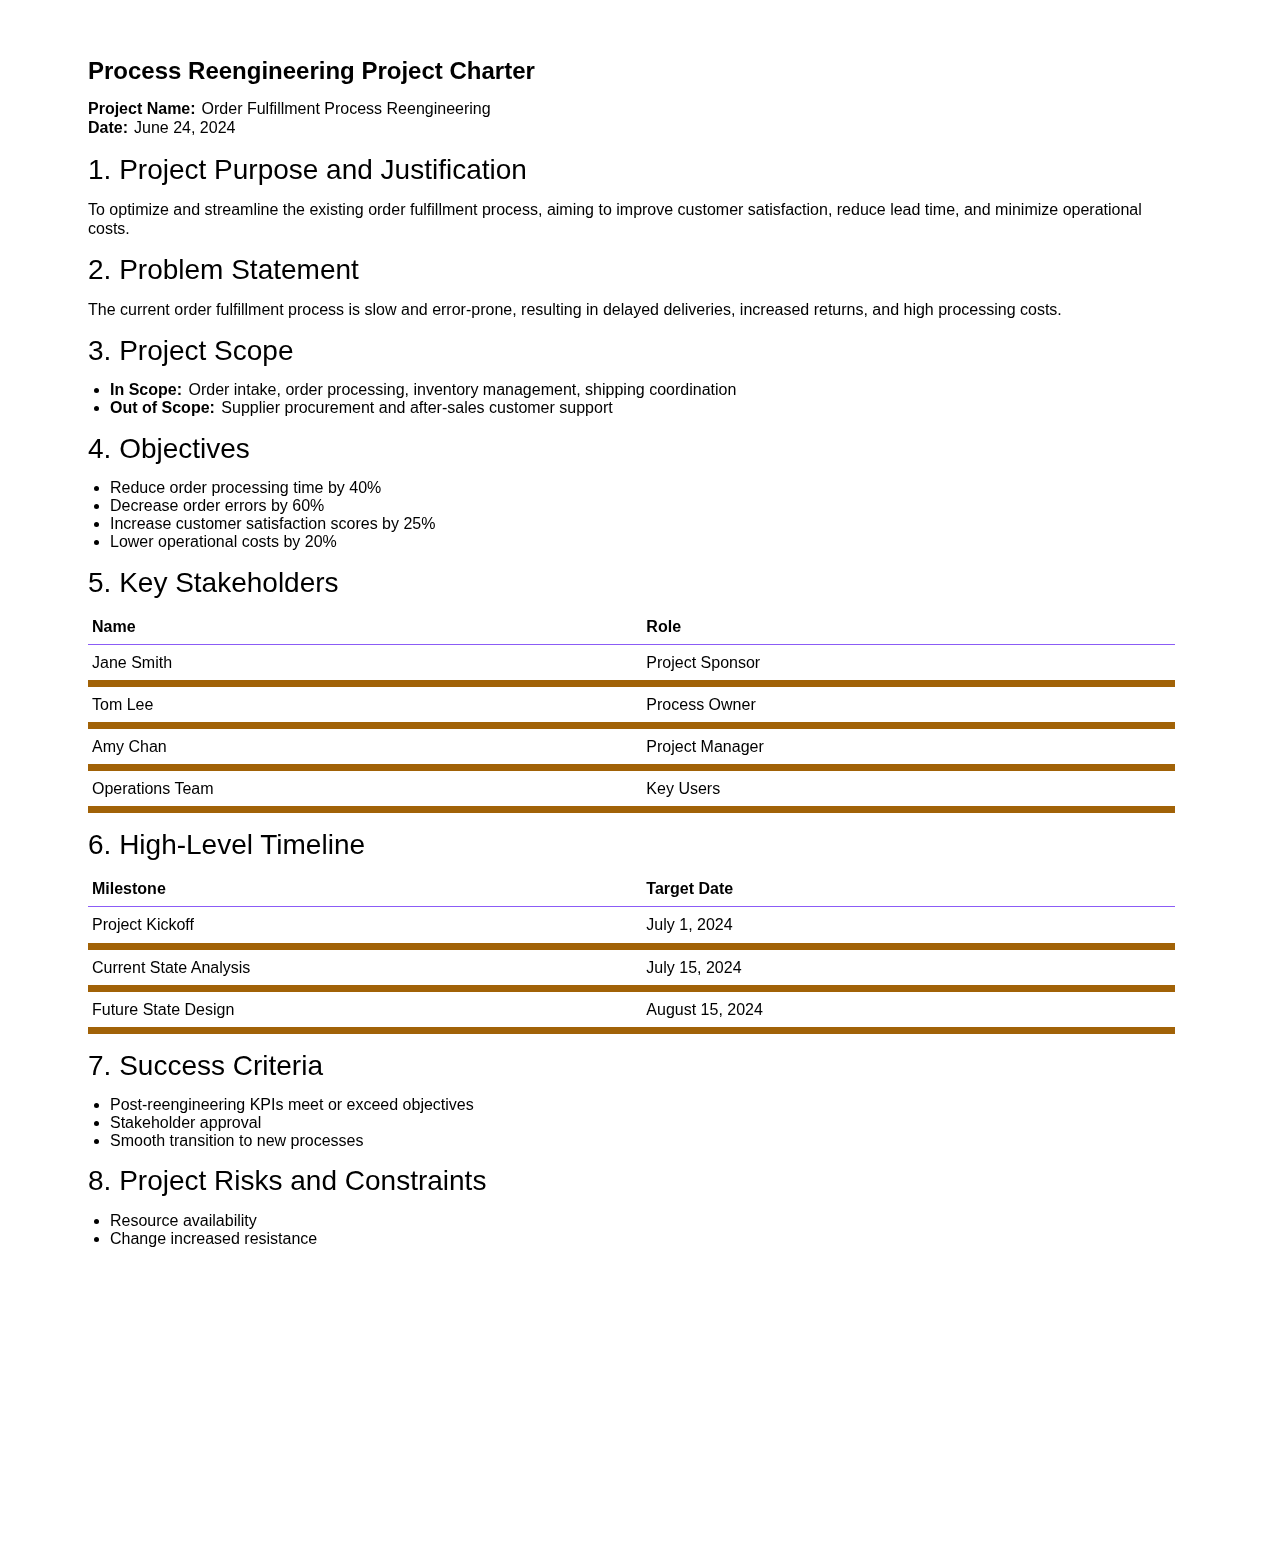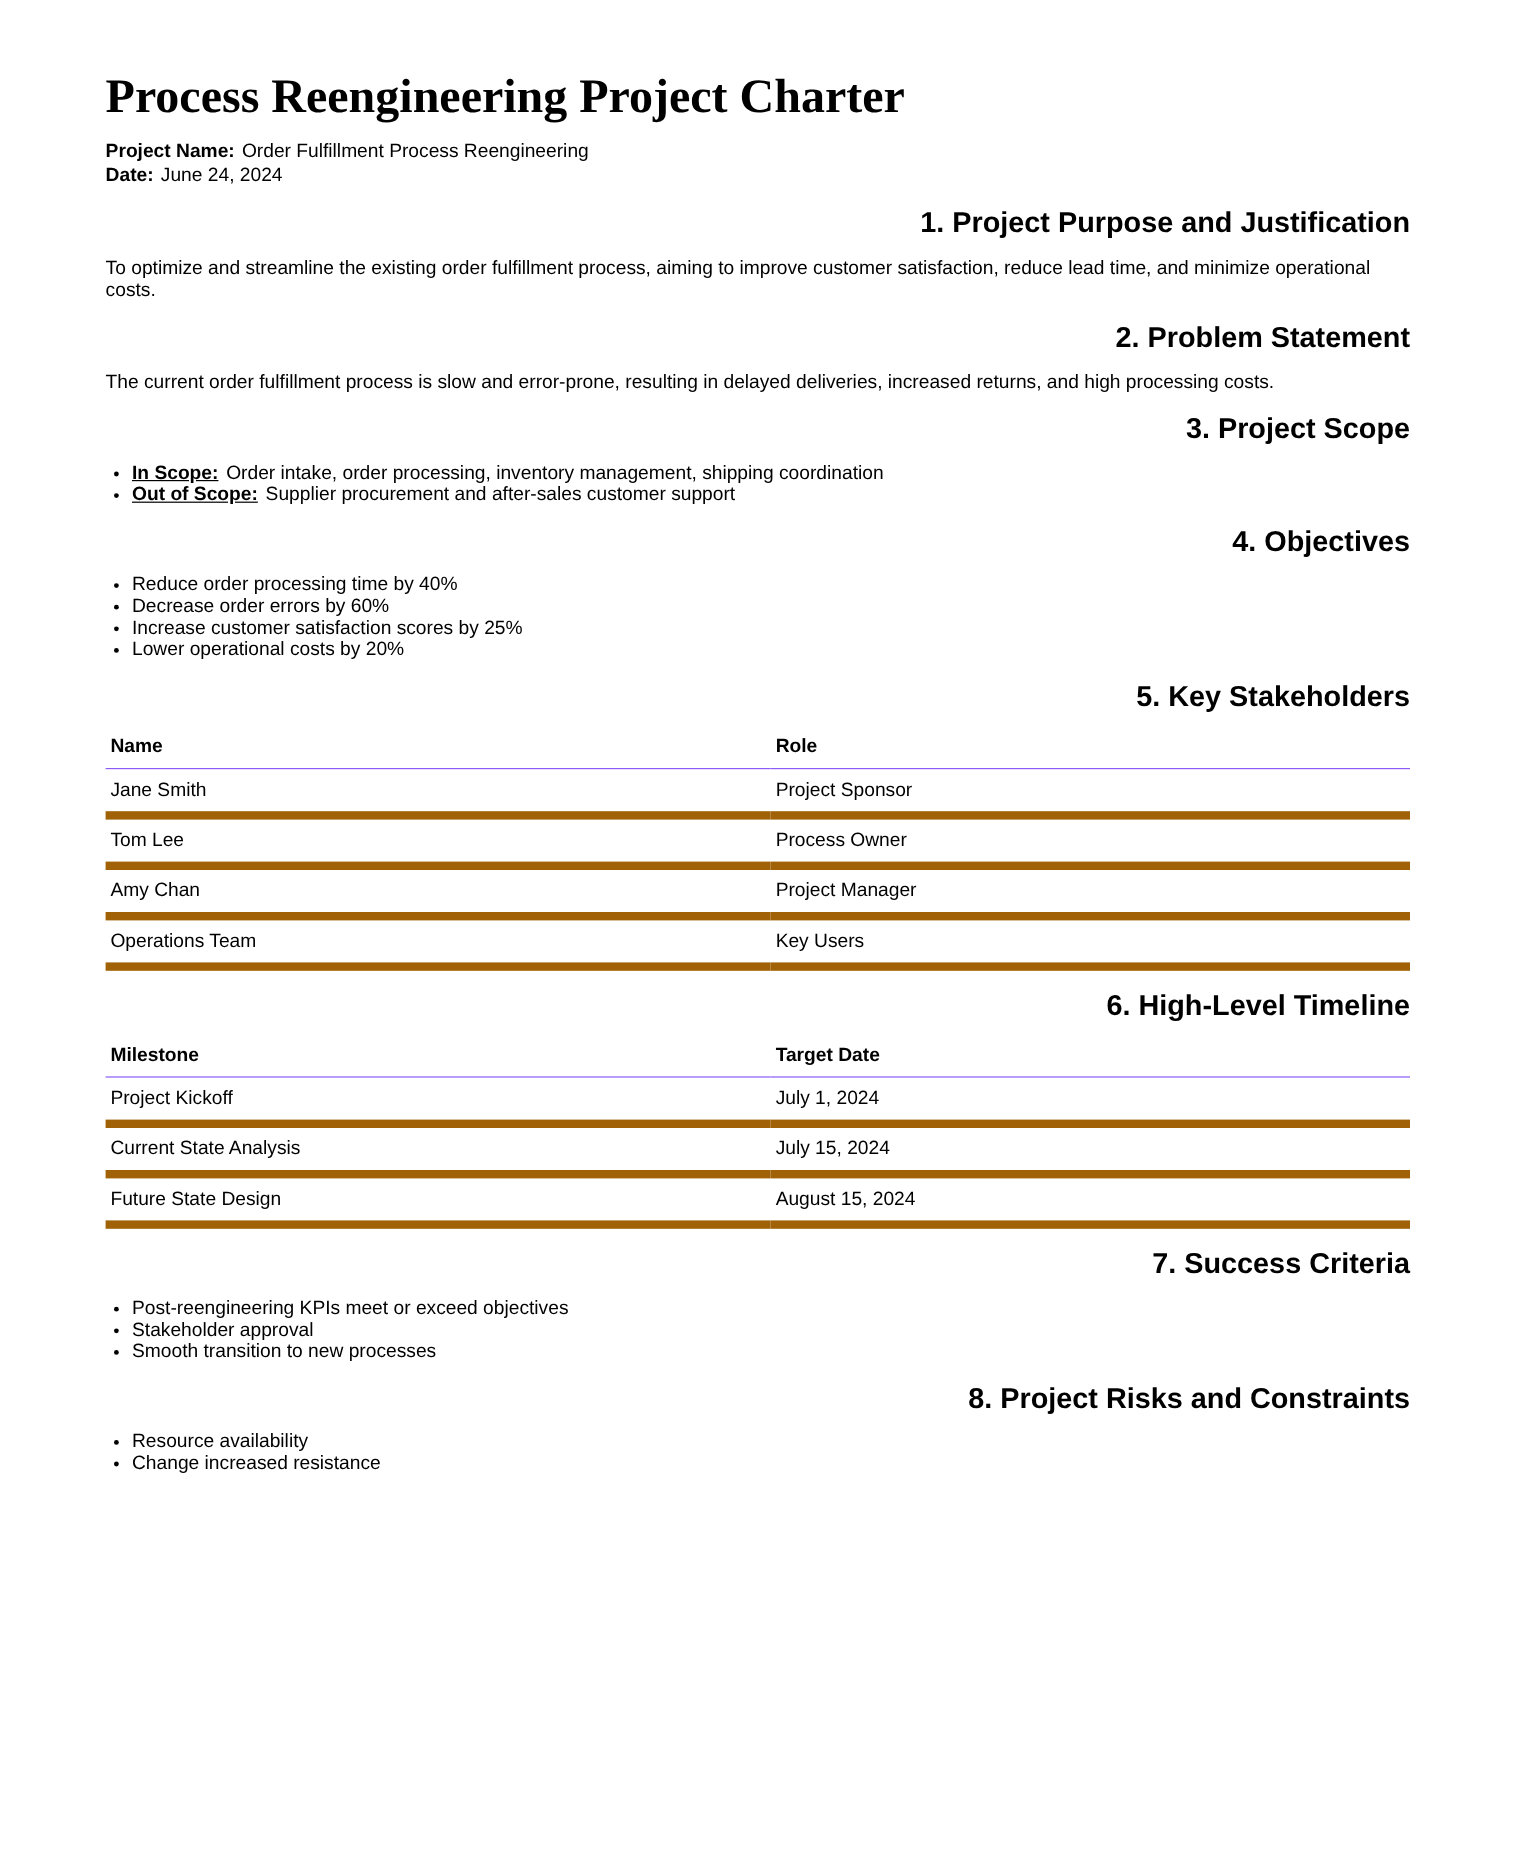--- a/index.html
+++ b/index.html
@@ -8,40 +8,38 @@
     width: 1263px;
     min-height: 1550px;
     font-family: "Liberation Sans", sans-serif;
     font-size: 16px;
     line-height: 1.19;
     color: #000000;
   }
   .doc { padding: 57px 88px 80px 88px; }
 
   h1 {
-    font-size: 40px;
+    font-size: 24px;
     line-height: 1.15;
     font-weight: bold;
     margin: 0 0 14px 0;
-    font-family: Liberation Serif, serif;
   }
   h2 {
-    font-size: 24px;
+    font-size: 28px;
     line-height: 1.15;
-    font-weight: bold;
+    font-weight: normal;
     margin: 16px 0 14px 0;
-    text-align: right;
   }
   p { margin: 0 0 14px 0; }
   .meta { line-height: 1.22; }
   .meta strong { margin-right: 6px; }
 
   ul { margin: 0 0 14px 0; padding: 0 0 0 22px; }
   li { margin: 0; padding: 0; line-height: 1.12; }
-  li strong { margin-right: 2px; text-decoration: underline; }
+  li strong { margin-right: 2px; }
 
   table {
     width: 100%;
     border-collapse: collapse;
     margin: 0 0 14px 0;
   }
   th, td {
     text-align: left;
     vertical-align: top;
     padding: 8px 8px 8px 4px;

